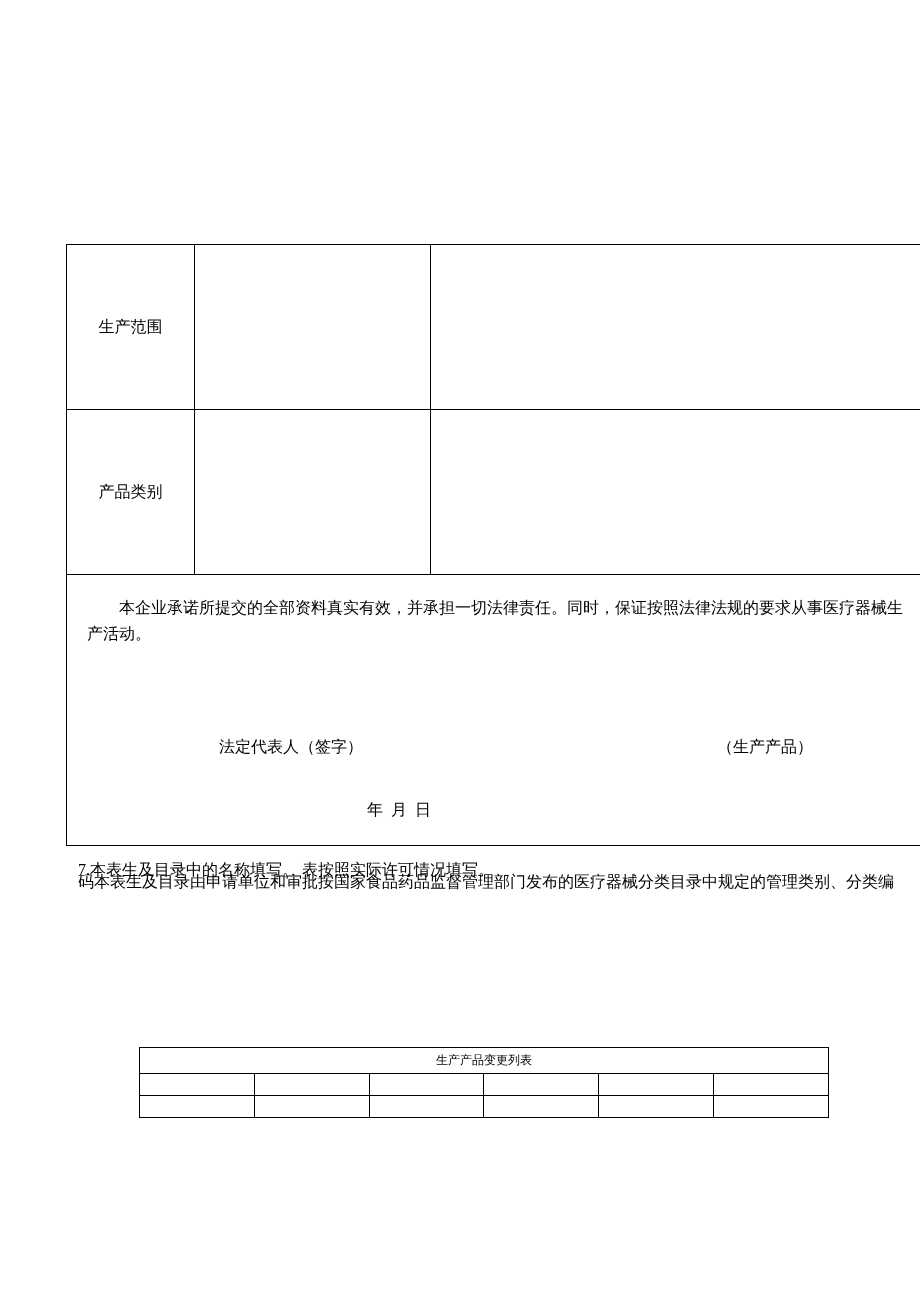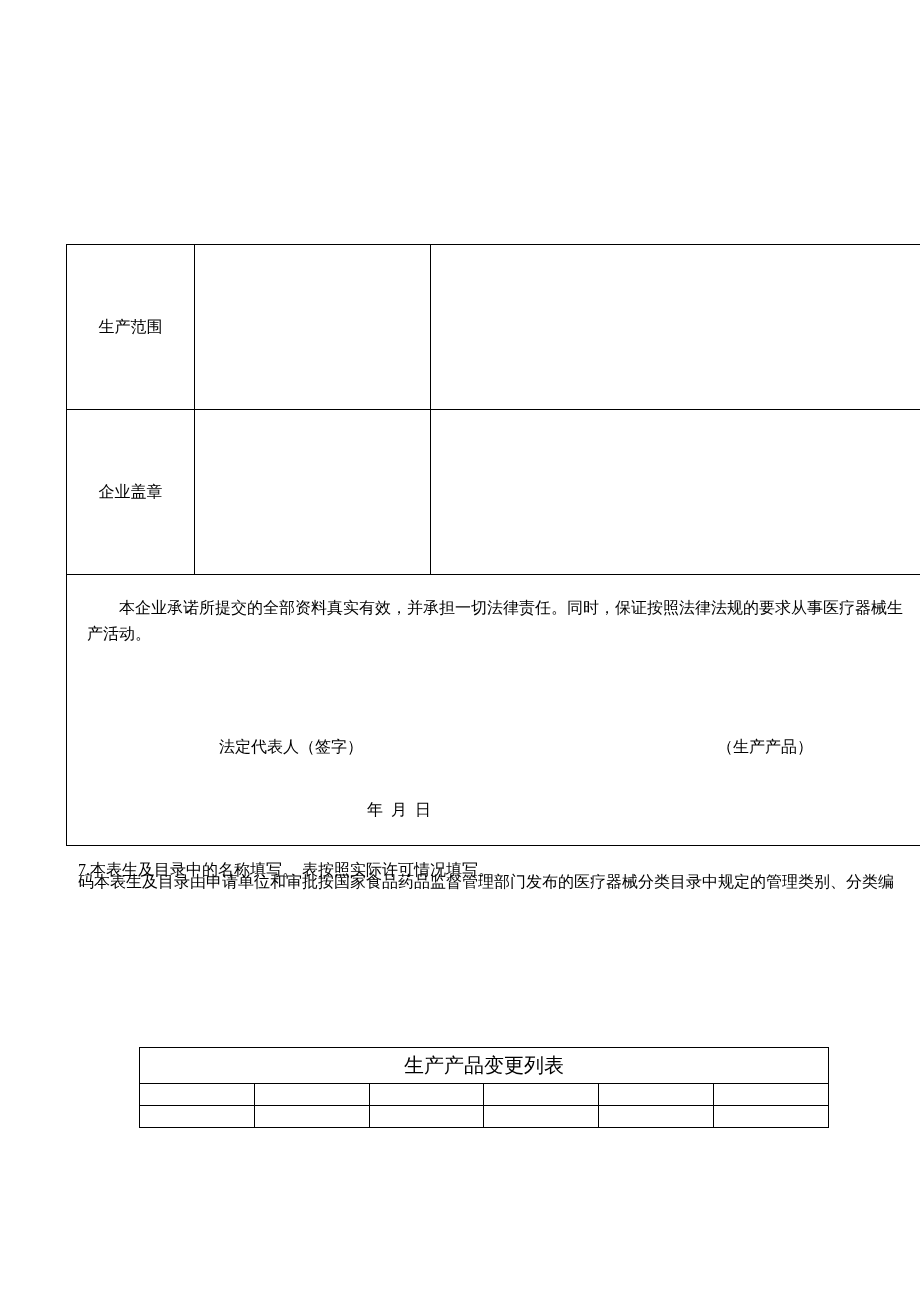--- a/index.html
+++ b/index.html
@@ -61,21 +61,21 @@
       margin: 165px auto 0 auto;
       width: 690px;
     }
     .second-table td, .second-table th {
       border: 1px solid #000;
       text-align: center;
       padding: 2px 6px;
       font-weight: normal;
     }
     .second-table .title-row td {
-      font-size: 20px;
+      font-size: 12px;
       padding: 4px;
     }
     .second-table .empty-row td {
       height: 22px;
     }
     .col-seq { width: 64px; }
     .col-addrem { width: 126px; }
     .col-name { width: 86px; }
     .col-regno { width: 130px; }
     .col-cat { width: 140px; }
@@ -85,21 +85,21 @@
 <body>
 
 <table class="main-table">
   <tbody>
       <tr>
     <td class="row-label">生产范围</td>
     <td class="col-mid"></td>
     <td></td>
   </tr>
   <tr>
-    <td class="row-label">企业盖章</td>
+    <td class="row-label">产品类别</td>
     <td class="col-mid"></td>
     <td></td>
   </tr>
   <tr>
     <td colspan="3" class="declaration-cell">
       <div class="declaration-text">本企业承诺所提交的全部资料真实有效，并承担一切法律责任。同时，保证按照法律法规的要求从事医疗器械生产活动。</div>
       <div class="sig-row">
         <span>法定代表人（签字）</span>
         <span>（生产产品）</span>
       </div>

